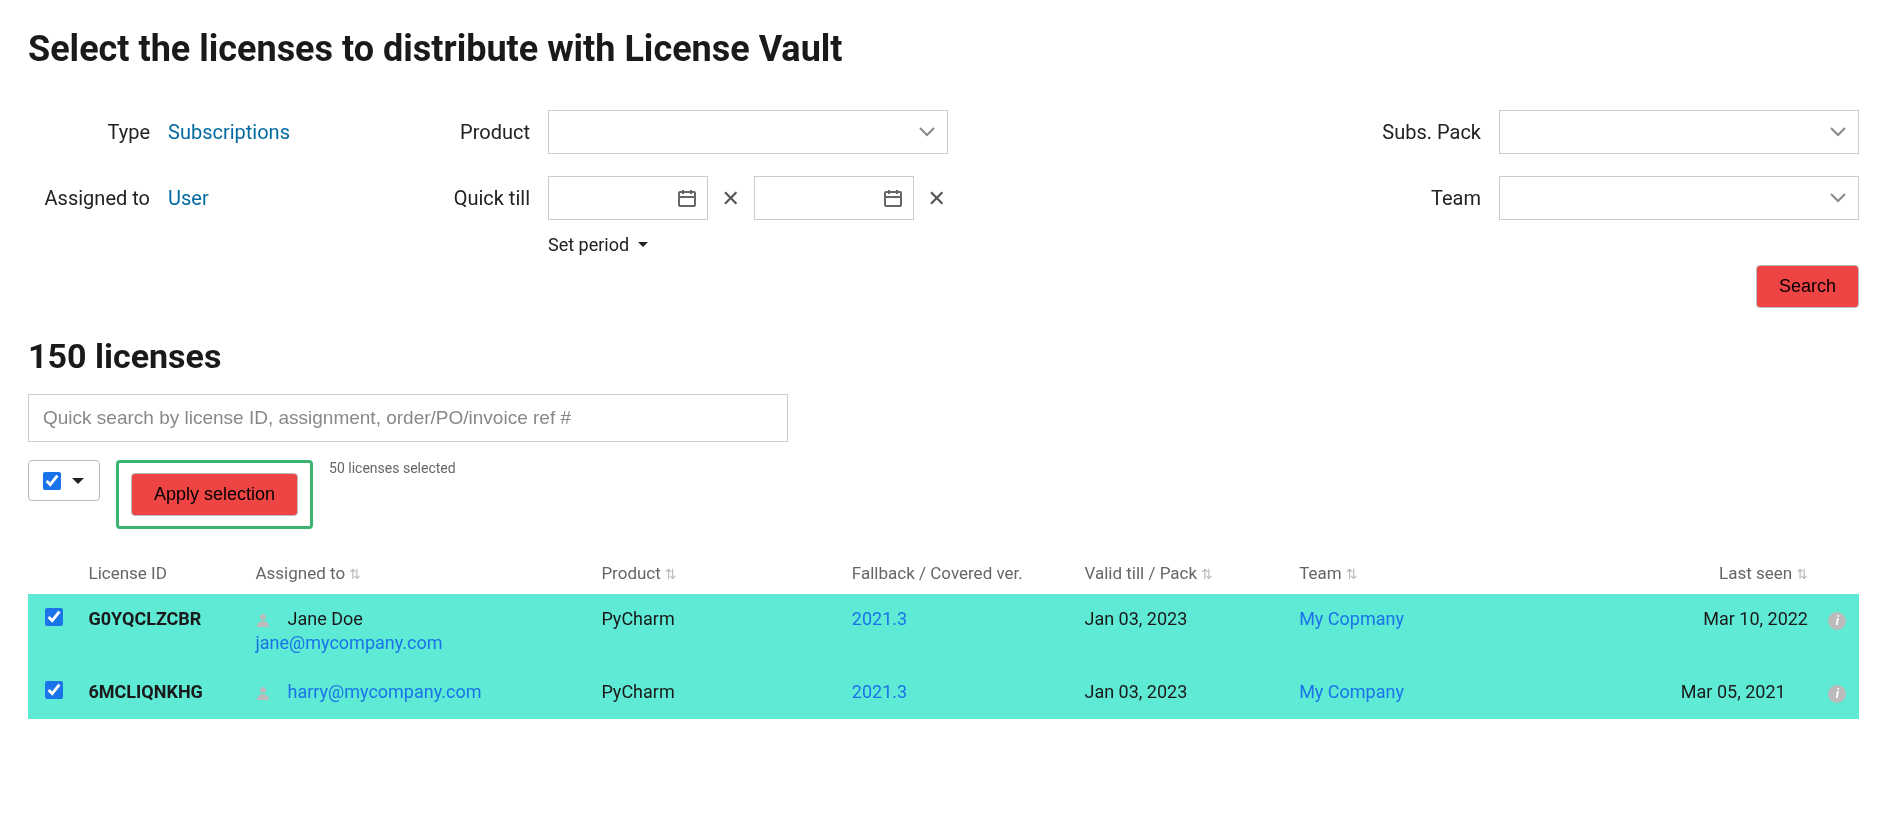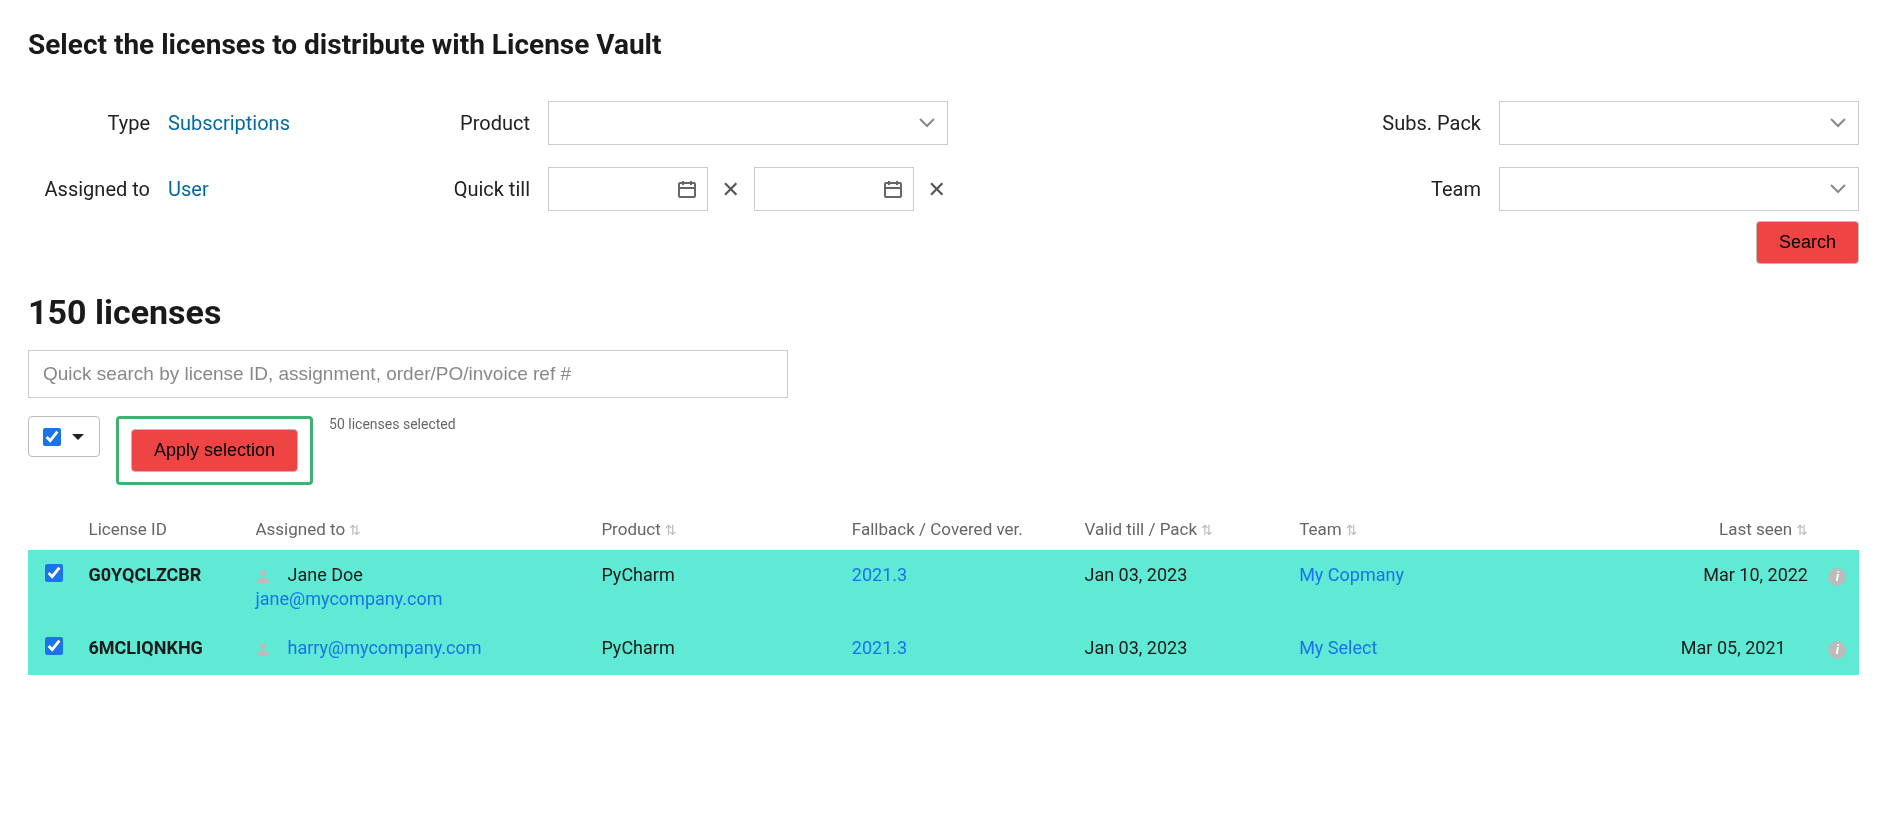--- a/index.html
+++ b/index.html
@@ -4,21 +4,21 @@
 <style>
   * { box-sizing: border-box; margin: 0; padding: 0; }
   body {
     font-family: -apple-system, BlinkMacSystemFont, "Segoe UI", Roboto, Arial, sans-serif;
     color: #1a1a1a;
     background: #fff;
     padding: 28px;
     width: 1887px;
   }
   h1 {
-    font-size: 28px;
+    font-size: 36px;
     font-weight: 700;
     margin-bottom: 40px;
   }
   h2 {
     font-size: 34px;
     font-weight: 700;
     margin: 28px 0 18px 0;
   }
   .filters {
     display: grid;
@@ -246,20 +246,28 @@
   <div class="lbl" style="grid-column:6;">Team</div>
   <div class="dropdown" style="grid-column:7;">
     <span></span>
     <span class="caret">
       <svg width="16" height="10" viewBox="0 0 16 10">
           <path d="M1 1 L8 8 L15 1" stroke="#888" stroke-width="2" fill="none"></path>
         </svg>
     </span>
   </div>
 
+  <div class="set-period-row">
+    <span>Set period</span>
+    <span>
+      <svg width="12" height="8" viewBox="0 0 12 8">
+          <path d="M1 1 L6 6 L11 1" fill="#222"></path>
+        </svg>
+    </span>
+  </div>
 </div>
 
 <div class="search-row">
   <button class="btn">Search</button>
 </div>
 
 <h2>150 licenses</h2>
 
 <input type="text" class="quick-search" placeholder="Quick search by license ID, assignment, order/PO/invoice ref #" style="">
 
@@ -321,21 +329,21 @@
       <tr class="selected">
     <td style="text-align:center;"><input type="checkbox" class="checkbox" checked="" style=""></td>
     <td class="bold">6MCLIQNKHG</td>
     <td><span class="user-icon"><svg width="16" height="16" viewBox="0 0 16 16">
               <circle cx="8" cy="5" r="3" fill="#bbb"></circle>
               <path d="M2 15 C2 11 5 9 8 9 C11 9 14 11 14 15 Z" fill="#bbb"></path>
             </svg></span><span class="link">harry@mycompany.com</span></td>
     <td>PyCharm</td>
     <td><span class="link">2021.3</span></td>
     <td>Jan 03, 2023</td>
-    <td><span class="link">My Select</span></td>
+    <td><span class="link">My Company</span></td>
     <td style="text-align:left;">Mar 05, 2021</td>
     <td style="text-align:center;"><span class="info-circle">i</span></td>
   </tr>
     </tbody>
 </table>
 
 
 
 
 </body></html>

